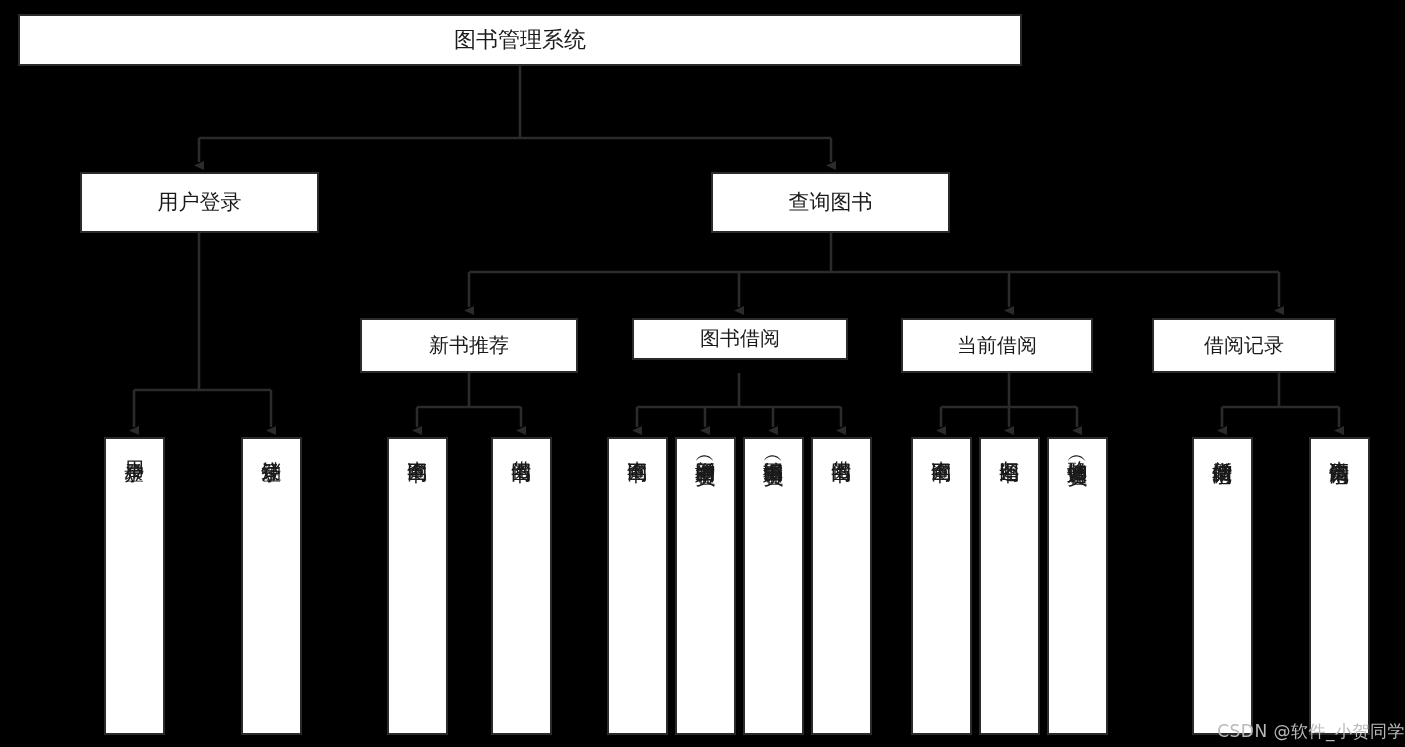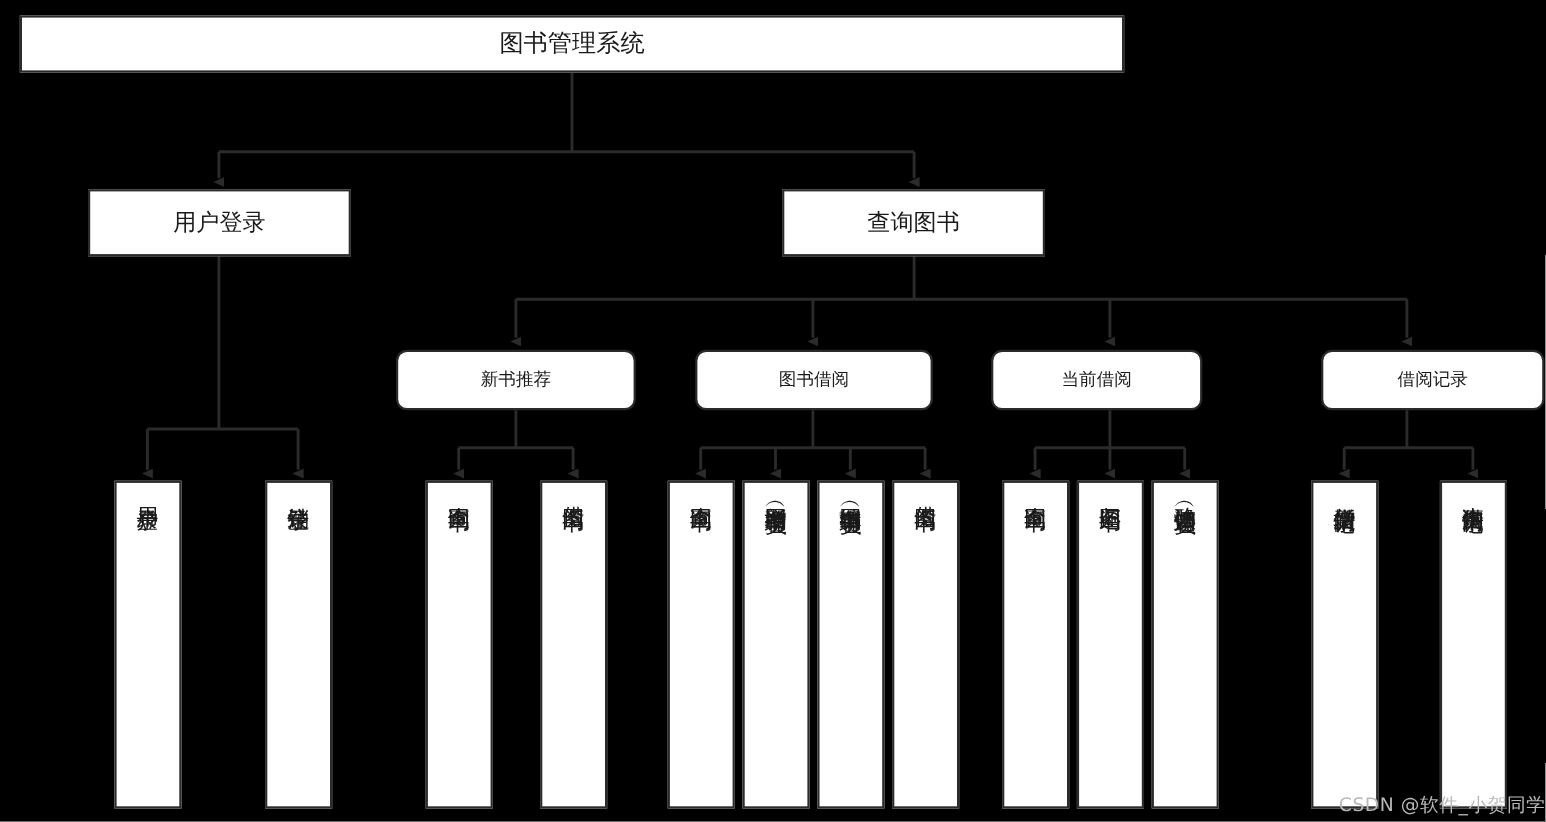--- a/index.html
+++ b/index.html
@@ -46,22 +46,21 @@
   }
   
   .node.level-root {
     font-size: 22px;
   }
   
   .node.level-1 {
     font-size: 21px;
   }
   .node.level-2 {
-    font-size: 16px;
-    border-radius: 10px;
+    font-size: 20px;
   }
   
   .node.leaf {
     align-items: flex-start;
     justify-content: center;
     padding-top: 6px;
   }
   .node.leaf .node-label {
     writing-mode: vertical-rl;
     text-orientation: upright;
@@ -145,29 +144,29 @@
   </div>
 
   <div class="node level-1" style="left:711px; top:172px; width:239px; height:61px;">
     <span class="node-label">查询图书</span>
   </div>
 
   <div class="node level-2" style="left:360px; top:318px; width:218px; height:55px;">
     <span class="node-label">新书推荐</span>
   </div>
 
-  <div class="node level-2" style="left:632px; top:318px; width:216px; height:55px;">
+  <div class="node level-2" style="left:632px; top:318px; width:216px; height:42px;">
     <span class="node-label">图书借阅</span>
   </div>
 
   <div class="node level-2" style="left:901px; top:318px; width:192px; height:55px;">
     <span class="node-label">当前借阅</span>
   </div>
 
-  <div class="node level-2" style="left:1201px; top:318px; width:203px; height:55px;">
+  <div class="node level-2" style="left:1152px; top:318px; width:184px; height:55px;">
     <span class="node-label">借阅记录</span>
   </div>
 
   <div class="node leaf" style="left:104px; top:437px; width:61px; height:298px;">
     <span class="node-label">用户登录</span>
   </div>
 
   <div class="node leaf" style="left:241px; top:437px; width:61px; height:298px;">
     <span class="node-label">注销登录</span>
   </div>

